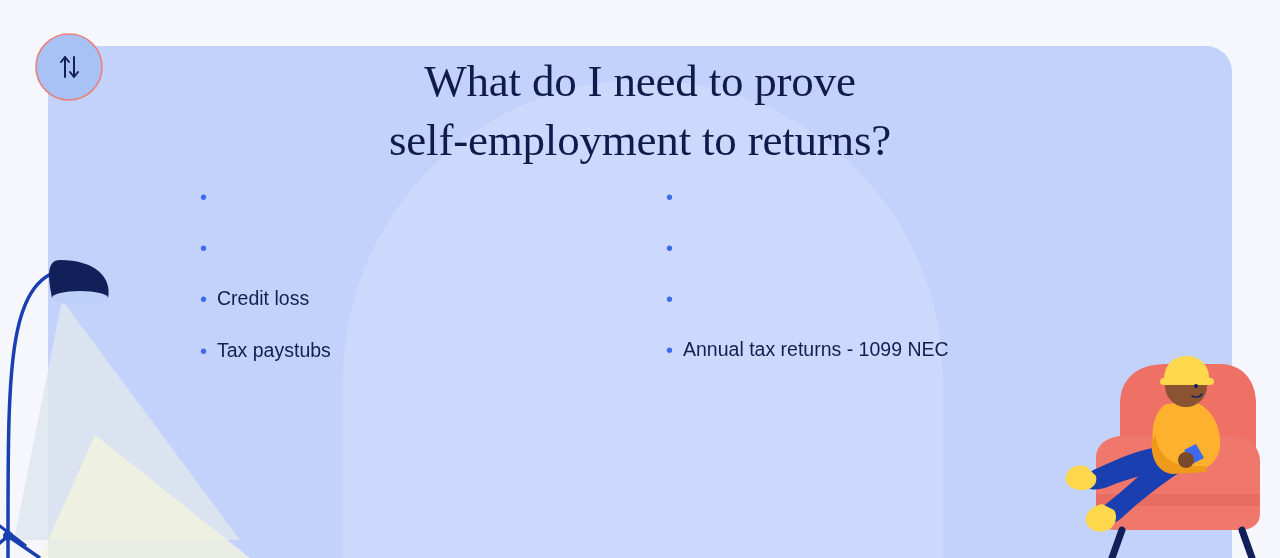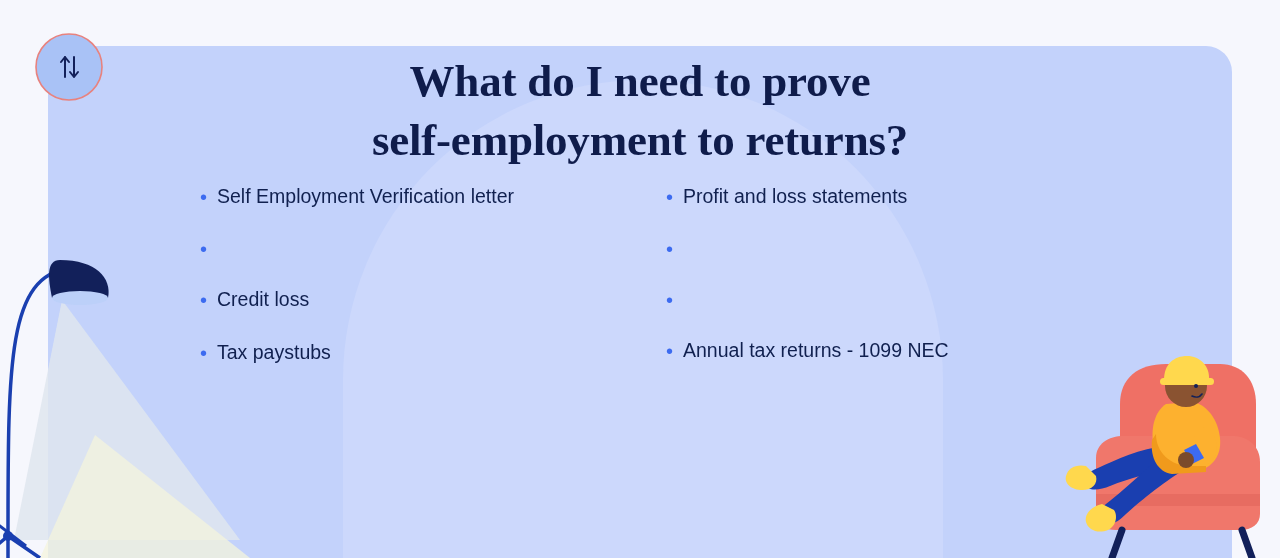--- a/index.html
+++ b/index.html
@@ -38,21 +38,21 @@
   }
 
   
   #heading {
     position: absolute;
     left: 0;
     top: 52px;
     width: 100%;
     text-align: center;
     font-family: "Liberation Serif", serif;
-    font-weight: bold;
+    font-weight: normal;
     font-size: 45px;
     line-height: 1.32;
     color: #0f1c4b;
     letter-spacing: -0.2px;
   }
 
   
   #lists {
     position: absolute;
     left: 200px;
@@ -121,39 +121,37 @@
 <div id="heading">
   <div>What do I need to prove</div>
   <div>self-employment to returns?</div>
 </div>
 
 <div id="lists">
 
   <div class="col left">
     <div class="item">
       <span class="bullet">•</span>
-      <span>Self Employment Verification letter</span>
     </div>
     <div class="item">
       <span class="bullet">•</span>
     </div>
     <div class="item">
       <span class="bullet">•</span>
       <span>Credit loss</span>
     </div>
     <div class="item">
       <span class="bullet">•</span>
       <span>Tax paystubs</span>
     </div>
   </div>
 
   <div class="col right">
     <div class="item">
       <span class="bullet">•</span>
-      <span>Profit and loss statements</span>
     </div>
     <div class="item">
       <span class="bullet">•</span>
     </div>
     <div class="item">
       <span class="bullet">•</span>
     </div>
     <div class="item">
       <span class="bullet">•</span>
       <span>Annual tax returns - 1099 NEC</span>

